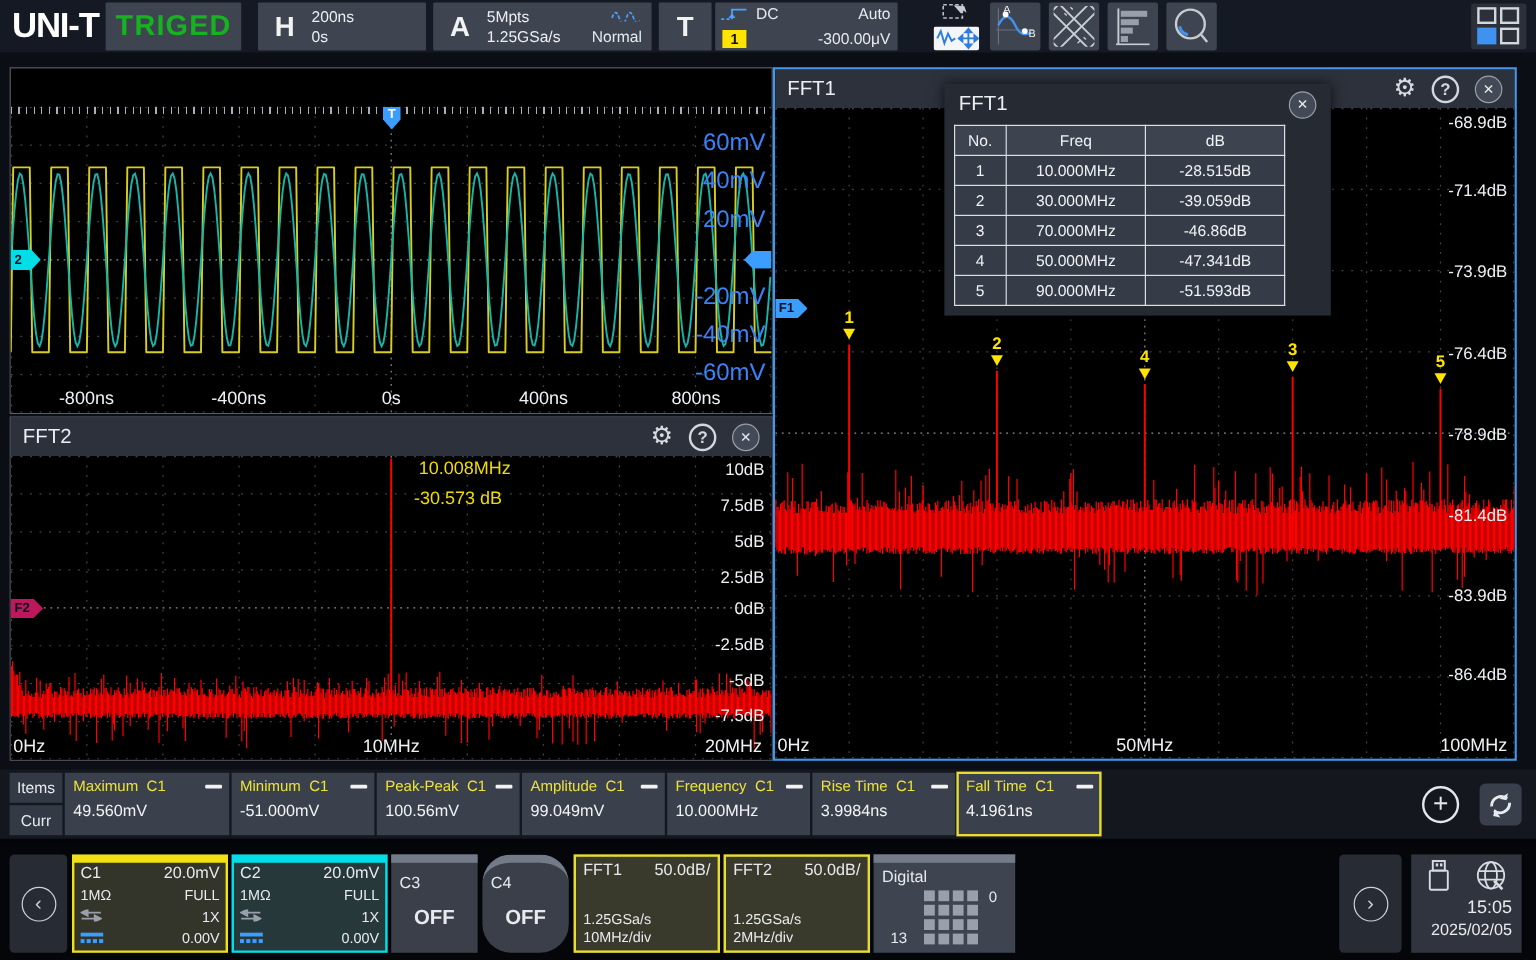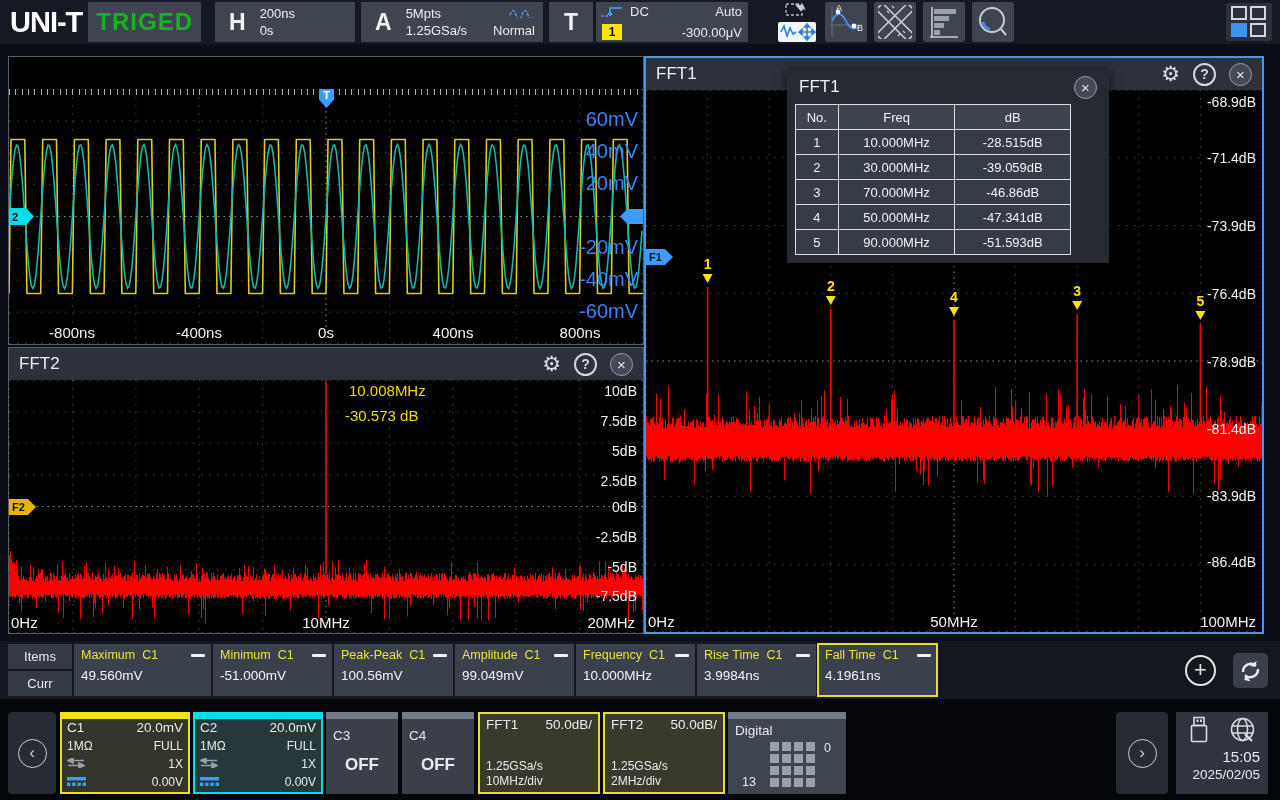--- a/index.html
+++ b/index.html
@@ -59,21 +59,21 @@
   .popup-close { margin-left:auto; }
   #fft1-popup table { border-collapse:collapse; margin:0 8px 8px 8px; width:276px; }
   #fft1-popup th, #fft1-popup td { border:1px solid #dcdee2; background:#353b47; color:#f0f2f4; font-weight:400;
     font-size:13px; text-align:center; height:25px; }
   #fft1-popup th { background:#3d4450; }
   .col-no { width:48px; } .col-freq { width:129px; } .col-db { width:129px; }
 
   
   #measurebar { position:absolute; left:0; top:641px; width:1280px; height:58px; background:#14171e;
     display:flex; align-items:center; padding-left:8px; gap:2px; }
-  .items-cell { width:64px; height:52px; display:flex; flex-direction:column; gap:2px; text-align:center; }
+  .items-cell { width:44px; height:52px; display:flex; flex-direction:column; gap:2px; text-align:center; }
   .items-cell > div { background:#343a45; flex:1; display:flex; align-items:center; justify-content:center; font-size:13px; }
   .mcell { width:119px; height:52px; background:#3b414c; display:flex; flex-direction:column; padding:4px 6px 3px 7px; }
   .mcell.wide { width:137px; }
   .mcell.selected { outline:2px solid #e8dc30; outline-offset:-1px; }
   .mlabel-row { display:flex; align-items:center; gap:7px; font-size:12.5px; color:#ece23c; }
   .mdash { margin-left:auto; width:14px; height:3px; background:#f2f2f2; border-radius:1px; }
   .mvalue { font-size:13.5px; color:#f2f3f5; margin-top:6px; }
   .plus-btn { margin-left:auto; width:31px; height:31px; border:2px solid #e2e5ea; border-radius:50%;
     display:flex; align-items:center; justify-content:center; font-size:22px; font-weight:300; color:#e2e5ea; line-height:26px; }
   .refresh-btn { width:35px; height:35px; background:#3a404b; border-radius:5px; margin:0 12px 0 15px;
@@ -941,21 +941,21 @@
           <line x1="627.5" y1="197.0" x2="627.5" y2="217.2" stroke="#ff0000" stroke-width="1"></line>
           <line x1="628.5" y1="196.7" x2="628.5" y2="214.6" stroke="#ff0000" stroke-width="1"></line>
           <line x1="629.5" y1="195.3" x2="629.5" y2="215.2" stroke="#ff0000" stroke-width="1"></line>
           <line x1="630.5" y1="200.7" x2="630.5" y2="214.5" stroke="#ff0000" stroke-width="1"></line>
           <line x1="631.5" y1="195.5" x2="631.5" y2="216.2" stroke="#ff0000" stroke-width="1"></line>
           <line x1="632.5" y1="195.3" x2="632.5" y2="216.2" stroke="#ff0000" stroke-width="1"></line>
           <line x1="633.5" y1="198.4" x2="633.5" y2="231.0" stroke="#ff0000" stroke-width="1"></line>
           <line x1="634.5" y1="200.3" x2="634.5" y2="233.1" stroke="#ff0000" stroke-width="1"></line>
           <line x1="317" y1="2" x2="317" y2="212" stroke="#ff0000" stroke-width="1.6"></line>
         </svg>
-      <div class="marker" style="left:0;top:119px;width:27px;height:16px;background:#eab308;clip-path:polygon(0 0,70% 0,100% 50%,70% 100%,0 100%);">F2</div>
+      <div class="marker" style="left:0;top:119px;width:27px;height:16px;background:#be185d;clip-path:polygon(0 0,70% 0,100% 50%,70% 100%,0 100%);">F2</div>
       <span class="annot" style="left:340px;top:2px;">10.008MHz</span>
       <span class="annot" style="left:336px;top:27px;">-30.573  dB</span>
       <span class="axis-lab" style="right:6px;top:3px;">10dB</span>
       <span class="axis-lab" style="right:6px;top:33px;">7.5dB</span>
       <span class="axis-lab" style="right:6px;top:63px;">5dB</span>
       <span class="axis-lab" style="right:6px;top:93px;">2.5dB</span>
       <span class="axis-lab" style="right:6px;top:119px;">0dB</span>
       <span class="axis-lab" style="right:6px;top:149px;">-2.5dB</span>
       <span class="axis-lab" style="right:6px;top:179px;">-5dB</span>
       <span class="axis-lab" style="right:6px;top:208px;">-7.5dB</span>
@@ -1825,21 +1825,21 @@
             </g>
           </svg></span>
         <span>0.00V</span>
       </div>
   </div>
 
   <div class="card off-card" style="left:326px; width:72px;">
     <span class="off-label">C3</span>
     <span class="off-val">OFF</span>
   </div>
-  <div class="card off-card" style="left:402px; width:72px;">
+  <div class="card off-card" style="left:402px; width:72px;border-radius:24px;">
     <span class="off-label">C4</span>
     <span class="off-val">OFF</span>
   </div>
 
   <div class="card fft-card" style="left:478px; width:122px;">
     <div class="fft-row1">
         <span>FFT1</span>
         <span>50.0dB/</span>
       </div>
     <div class="fft-rate"><span>1.25GSa/s</span><br><span>10MHz/div</span></div>

